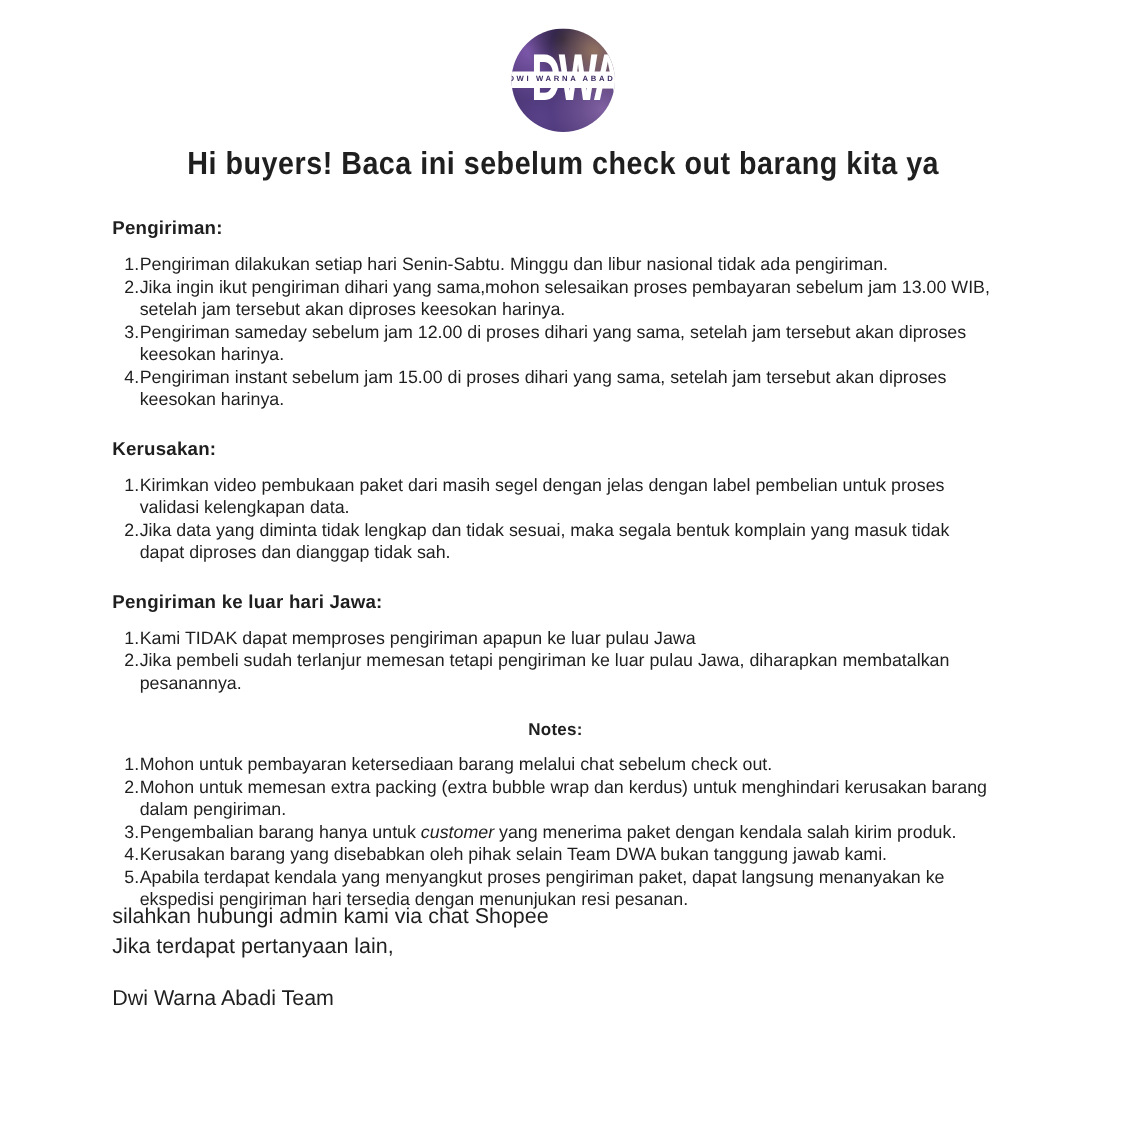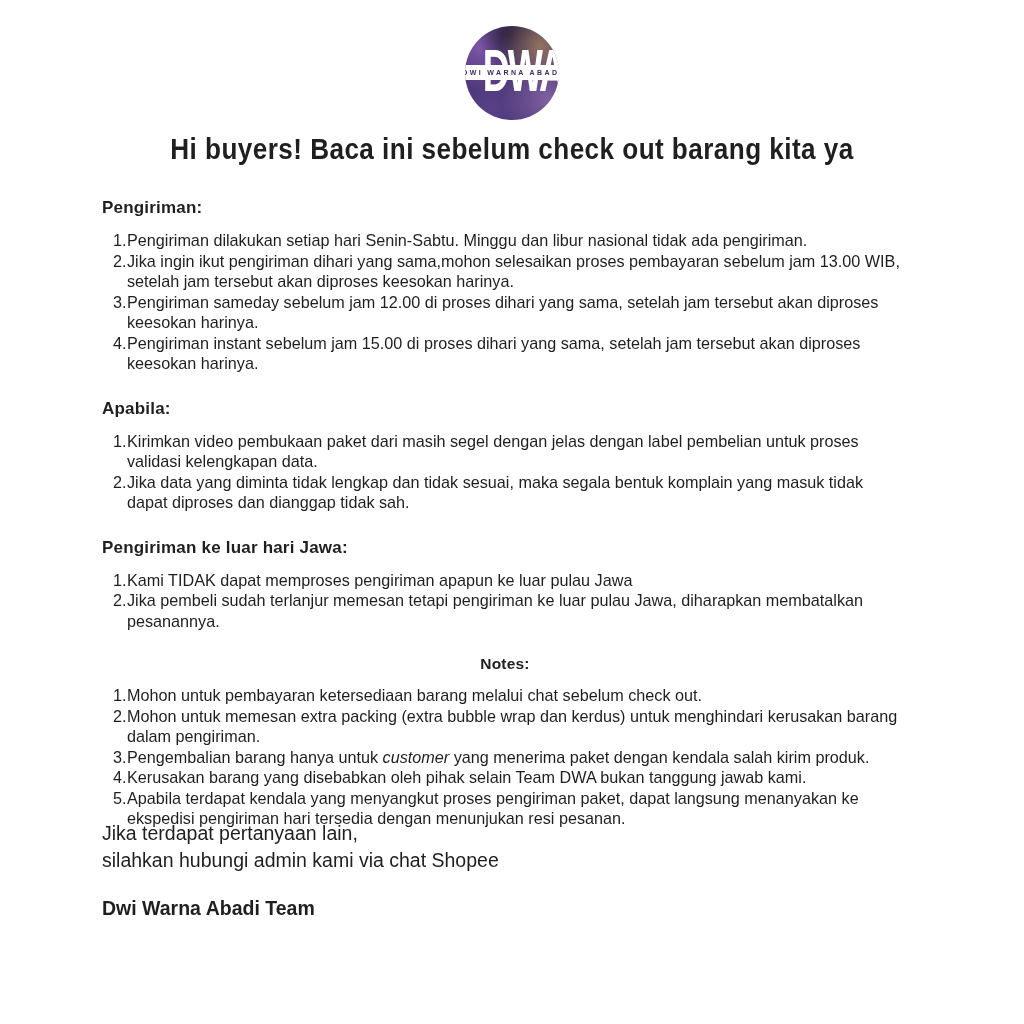--- a/index.html
+++ b/index.html
@@ -62,21 +62,21 @@
   ol.item-list{list-style:none;margin:12px 0 0 11px;padding:0;counter-reset:li;}
   li.list-item{
     counter-increment:li;position:relative;padding-left:14px;
     font-size:16.2px;line-height:20.5px;
   }
   li.list-item::before{content:counter(li) ".";position:absolute;left:0;top:0;}
   li.list-item em{text-align:right;}
 
   
   .footer{position:absolute;left:102px;top:820px;font-size:19.5px;line-height:26.5px;}
-  .footer-team{margin-top:22px;font-weight:700;font-size:19.5px;}
+  .footer-team{margin-top:22px;font-weight:400;font-size:19.5px;}
 </style>
 </head>
 <body>
 
 <div class="page">
 
   <div class="logo">
     <div class="logo-monogram">DWA</div>
     <div class="logo-band">
       <span class="logo-band-text">DWI WARNA ABADI</span>
@@ -89,21 +89,21 @@
       <div class="section">
         <div class="section-heading">Pengiriman:</div>
         <ol class="item-list">
           <li class="list-item"><span>Pengiriman dilakukan setiap hari Senin-Sabtu. Minggu dan libur nasional tidak ada pengiriman.</span></li>
           <li class="list-item"><span>Jika ingin ikut pengiriman dihari yang sama,mohon selesaikan proses pembayaran sebelum jam 13.00 WIB, setelah jam tersebut akan diproses keesokan harinya.</span></li>
           <li class="list-item"><span>Pengiriman sameday sebelum jam 12.00 di proses dihari yang sama, setelah jam tersebut akan diproses keesokan harinya.</span></li>
           <li class="list-item"><span>Pengiriman instant sebelum jam 15.00 di proses dihari yang sama, setelah jam tersebut akan diproses keesokan harinya.</span></li>
         </ol>
       </div>
       <div class="section">
-        <div class="section-heading">Apabila:</div>
+        <div class="section-heading">Kerusakan:</div>
         <ol class="item-list">
           <li class="list-item"><span>Kirimkan video pembukaan paket dari masih segel dengan jelas dengan label pembelian untuk proses validasi kelengkapan data.</span></li>
           <li class="list-item"><span>Jika data yang diminta tidak lengkap dan tidak sesuai, maka segala bentuk komplain yang masuk tidak dapat diproses dan dianggap tidak sah.</span></li>
         </ol>
       </div>
       <div class="section">
         <div class="section-heading">Pengiriman ke luar hari Jawa:</div>
         <ol class="item-list">
           <li class="list-item"><span>Kami TIDAK dapat memproses pengiriman apapun ke luar pulau Jawa</span></li>
           <li class="list-item"><span>Jika pembeli sudah terlanjur memesan tetapi pengiriman ke luar pulau Jawa, diharapkan membatalkan pesanannya.</span></li>
@@ -115,18 +115,18 @@
           <li class="list-item"><span>Mohon untuk pembayaran ketersediaan barang melalui chat sebelum check out.</span></li>
           <li class="list-item"><span>Mohon untuk memesan extra packing (extra bubble wrap dan kerdus) untuk menghindari kerusakan barang dalam pengiriman.</span></li>
           <li class="list-item"><span>Pengembalian barang hanya untuk </span><em>customer</em><span> yang menerima paket dengan kendala salah kirim produk.</span></li>
           <li class="list-item"><span>Kerusakan barang yang disebabkan oleh pihak selain Team DWA bukan tanggung jawab kami.</span></li>
           <li class="list-item"><span>Apabila terdapat kendala yang menyangkut proses pengiriman paket, dapat langsung menanyakan ke ekspedisi pengiriman hari tersedia dengan menunjukan resi pesanan.</span></li>
         </ol>
       </div>
     </div>
 
   <div class="footer">
+    <div>silahkan hubungi admin kami via chat Shopee</div>
     <div>Jika terdapat pertanyaan lain,</div>
-    <div>silahkan hubungi admin kami via chat Shopee</div>
     <div class="footer-team">Dwi Warna Abadi Team</div>
   </div>
 
 </div>
 
 </body></html>

